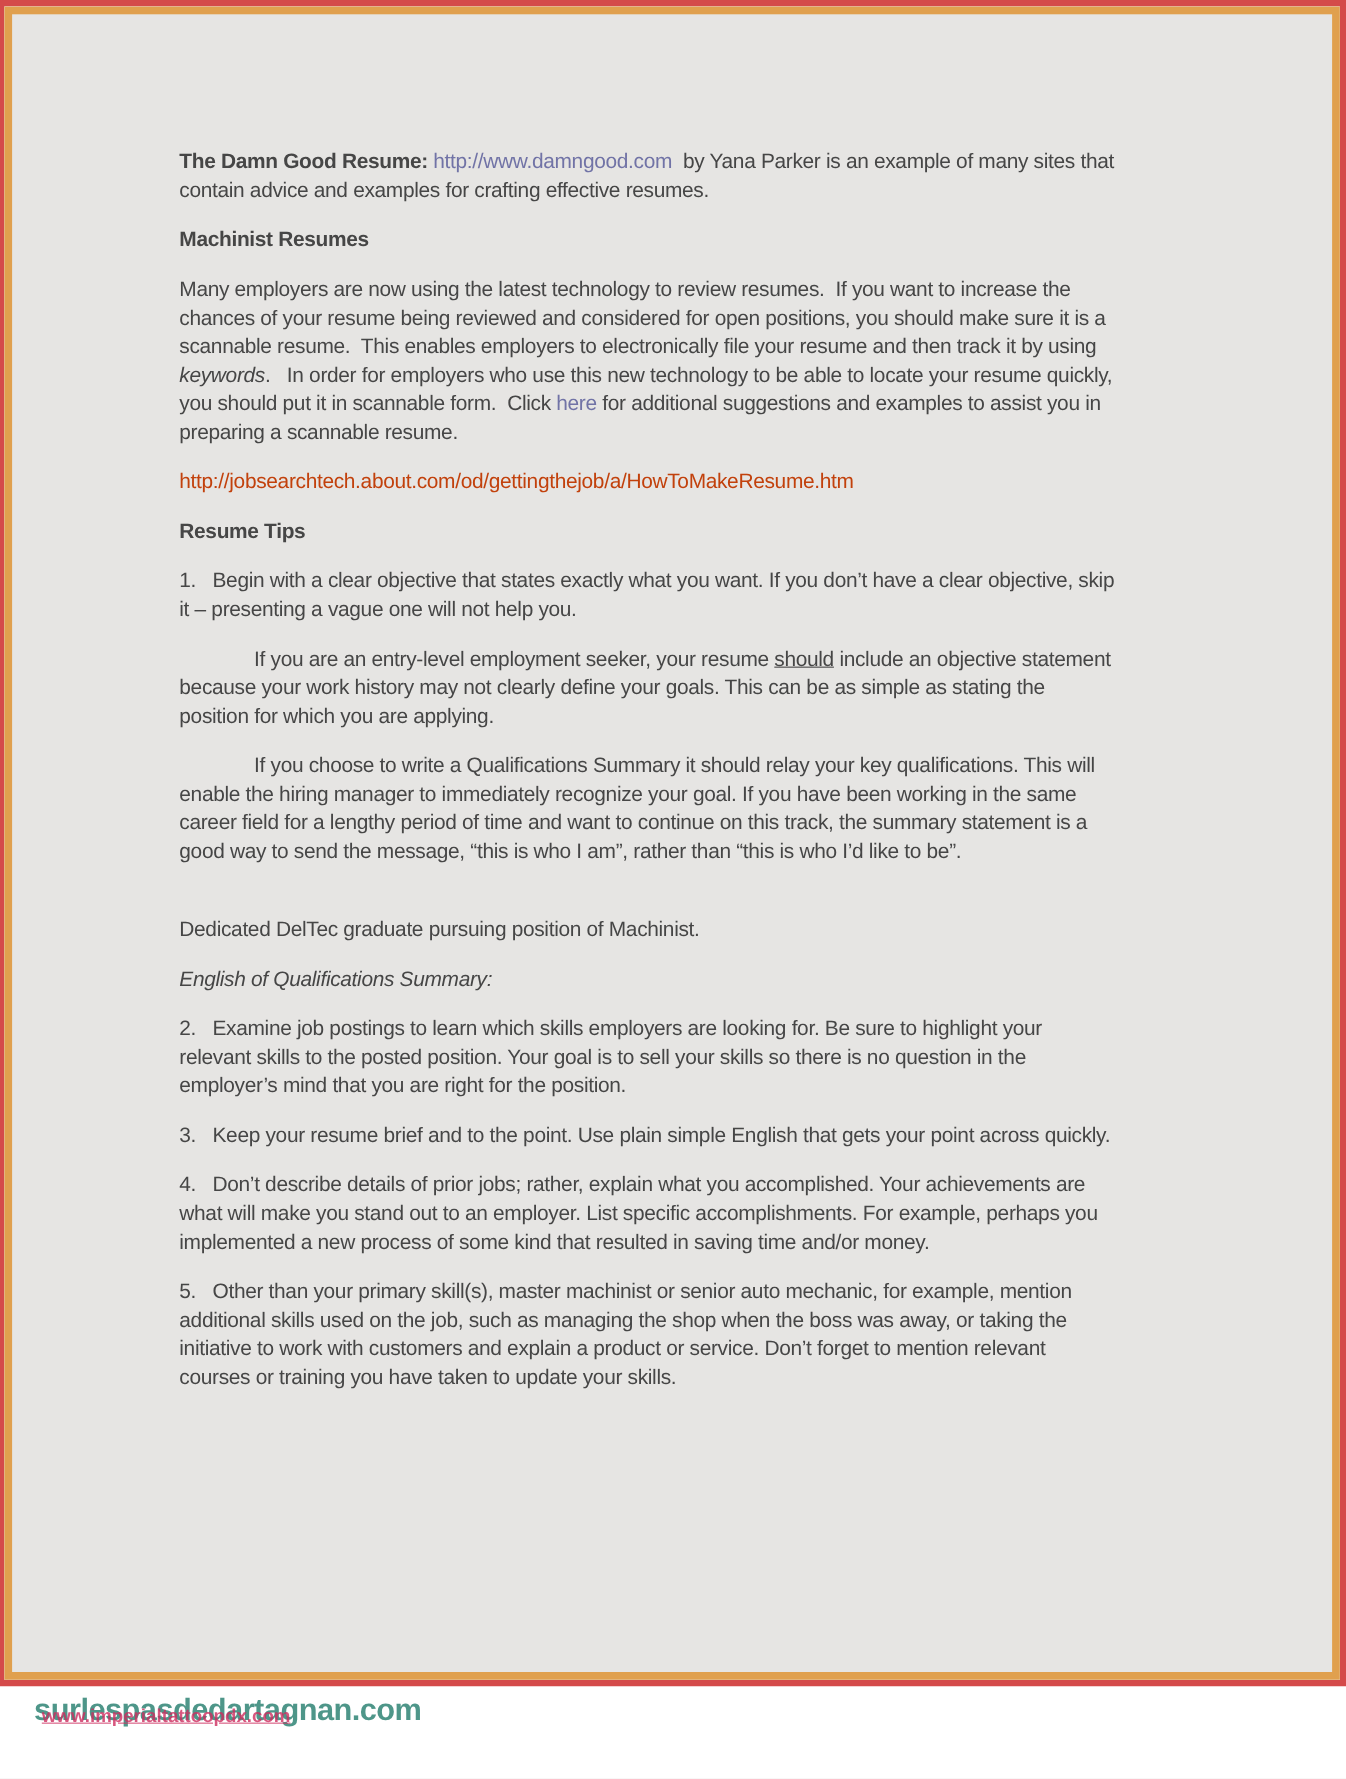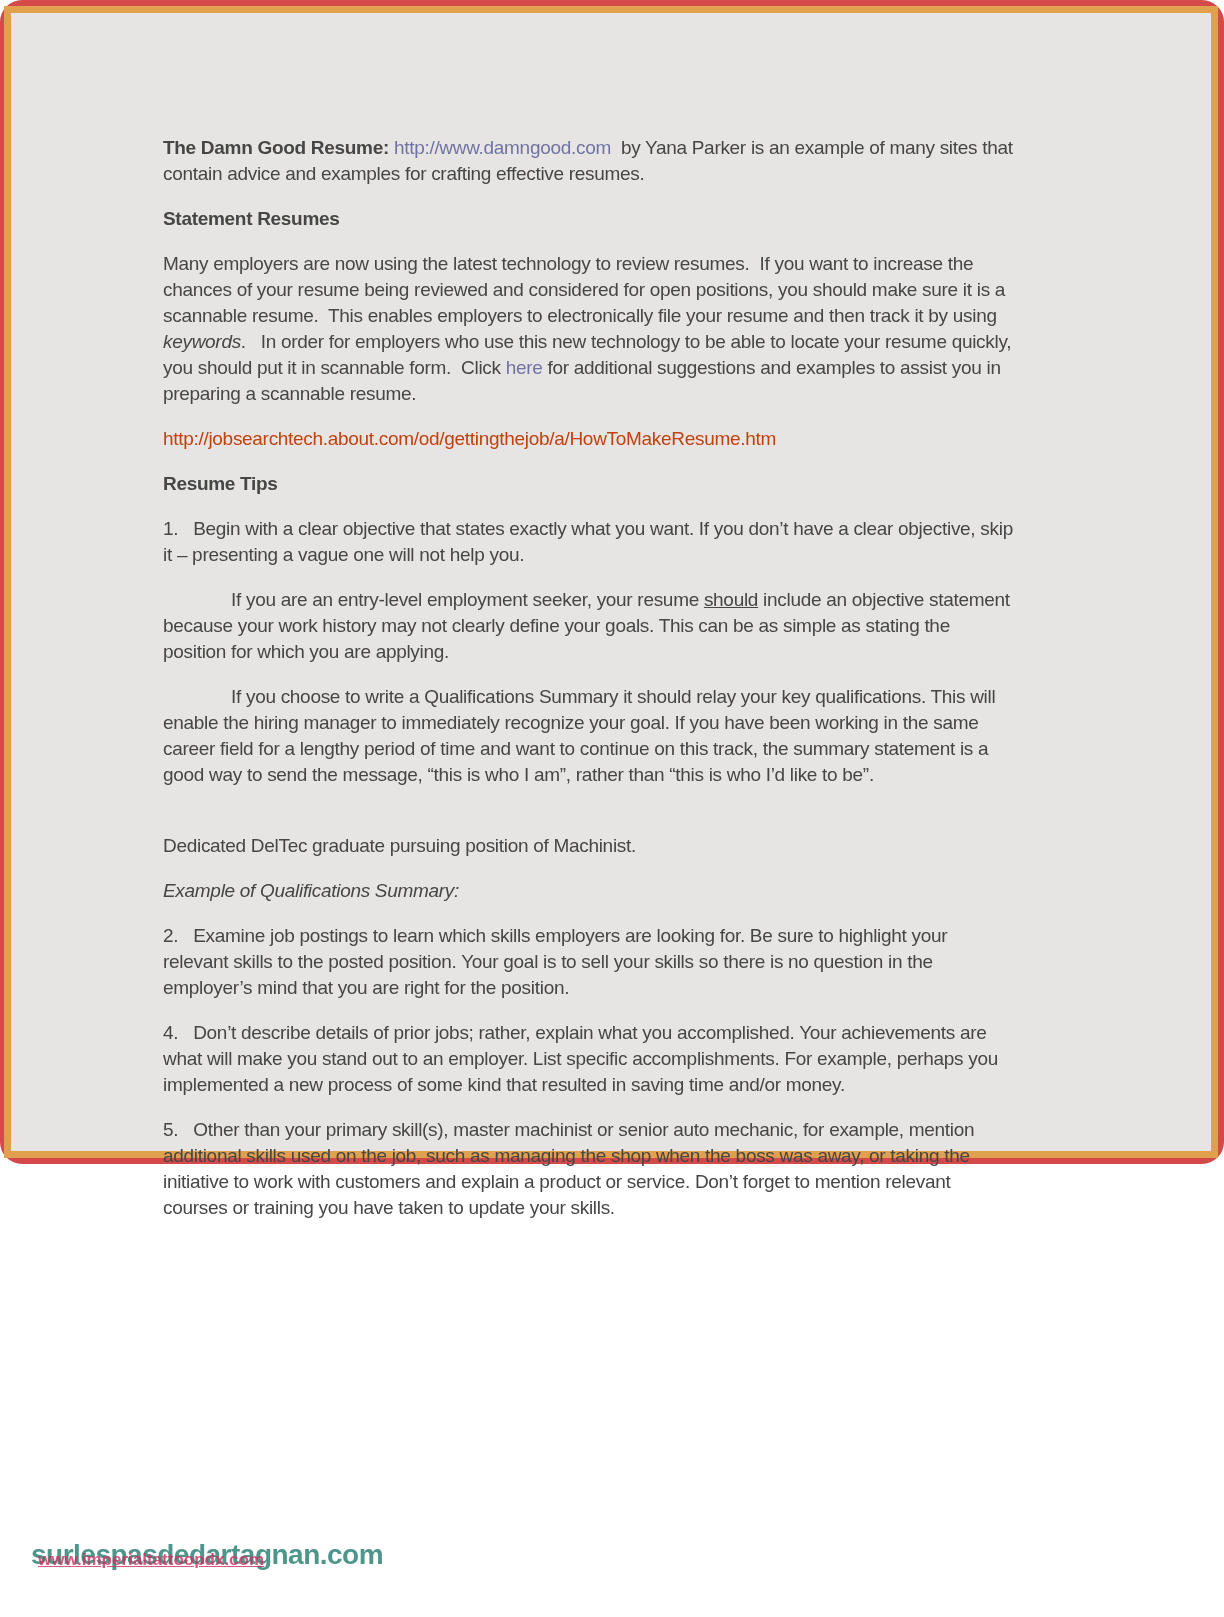--- a/index.html
+++ b/index.html
@@ -1,24 +1,23 @@
 <!DOCTYPE html>
 <html><head>
 <meta charset="utf-8">
 <style>
   html,body{margin:0;padding:0;}
   body{
     width:1224px;height:1617px;overflow:hidden;
     font-family:"Liberation Sans",sans-serif;
   }
   .page{
-    box-sizing:border-box;width:1224px;height:1164px;
+    box-sizing:border-box;width:1224px;height:1533px;
     border-style:solid;
     border-width:6px 6px 6px 4px;
-    border-radius:22px;
   }
   .page-inner{
     box-sizing:border-box;width:100%;height:100%;
     border:7px solid transparent;
     position:relative;
   }
   .doc{
     position:absolute;left:152px;top:122px;width:852px;
     font-size:19px;line-height:26px;letter-spacing:-0.3px;
     text-rendering:optimizeLegibility;
@@ -42,30 +41,31 @@
   }
 </style>
 </head>
 <body>
 
 <div class="page" id="page" style="border-color: rgb(212, 74, 74);">
   <div class="page-inner" id="pageInner" style="border-color: rgb(224, 160, 78); background: rgb(230, 229, 227);">
 
     <div class="doc" id="docBody" style="color: rgb(70, 70, 70);">
         <p class="block"><span class="seg-bold">The Damn Good Resume:</span><span class="seg-normal">  </span><span class="seg-link" style="color: rgb(113, 115, 166);">http://www.damngood.com</span><span class="seg-normal">&nbsp; by Yana Parker is an example of many sites that contain advice and examples for crafting effective resumes.</span></p>
-        <p class="block heading"><span class="seg-normal">Statement Resumes</span></p>
+        <p class="block heading"><span class="seg-normal">Machinist Resumes</span></p>
         <p class="block"><span class="seg-normal">Many employers are now using the latest technology to review resumes.&nbsp; If you want to increase the chances of your resume being reviewed and considered for open positions, you should make sure it is a scannable resume.&nbsp; This enables employers to electronically file your resume and then track it by using </span><span class="seg-italic">keywords</span><span class="seg-normal">.&nbsp;&nbsp; In order for employers who use this new technology to be able to locate your resume quickly, you should put it in scannable form.&nbsp; Click </span><span class="seg-link" style="color: rgb(113, 115, 166);">here</span><span class="seg-normal"> for additional suggestions and examples to assist you in preparing a scannable resume.</span></p>
         <p class="block"><span class="seg-link" style="color: #c2410c;">http://jobsearchtech.about.com/od/gettingthejob/a/HowToMakeResume.htm</span></p>
         <p class="block heading"><span class="seg-normal">Resume Tips</span></p>
         <p class="block"><span class="seg-normal">1.&nbsp;&nbsp; Begin with a clear objective that states exactly what you want. If you don’t have a clear objective, skip it – presenting a vague one will not help you.</span></p>
         <p class="block indent"><span class="seg-normal">If you are an entry-level employment seeker, your resume </span><span class="seg-underline">should</span><span class="seg-normal"> include an objective statement because your work history may not clearly define your goals. This can be as simple as stating the position for which you are applying.</span></p>
         <p class="block indent"><span class="seg-normal">If you choose to write a Qualifications Summary it should relay your key qualifications. This will enable the hiring manager to immediately recognize your goal. If you have been working in the same career field for a lengthy period of time and want to continue on this track, the summary statement is a good way to send the message, “this is who I am”, rather than “this is who I’d like to be”.</span></p>
         <p class="block"><br><span class="seg-normal">Dedicated DelTec graduate pursuing position of Machinist.</span></p>
-        <p class="block"><span class="seg-italic">Example of Qualifications Summary:</span><br></p>
+        <p class="block"><span class="seg-italic">English of Qualifications Summary:</span><br></p>
         <p class="block"><span class="seg-normal">2.&nbsp;&nbsp; Examine job postings to learn which skills employers are looking for. Be sure to highlight your relevant skills to the posted position. Your goal is to sell your skills so there is no question in the employer’s mind that you are right for the position.</span></p>
+        <p class="block"><span class="seg-normal">3.&nbsp;&nbsp; Keep your resume brief and to the point. Use plain simple English that gets your point across quickly.</span></p>
         <p class="block"><span class="seg-normal">4.&nbsp;&nbsp; Don’t describe details of prior jobs; rather, explain what you accomplished. Your achievements are what will make you stand out to an employer. List specific accomplishments. For example, perhaps you implemented a new process of some kind that resulted in saving time and/or money.</span></p>
         <p class="block"><span class="seg-normal">5.&nbsp;&nbsp; Other than your primary skill(s), master machinist or senior auto mechanic, for example, mention additional skills used on the job, such as managing the shop when the boss was away, or taking the initiative to work with customers and explain a product or service. Don’t forget to mention relevant courses or training you have taken to update your skills.</span></p>
       </div>
 
     <div class="wm-teal" style="color: rgba(47, 132, 116, 0.85);">surlespasdedartagnan.com</div>
     <div class="wm-pink" style="color: rgba(205, 45, 95, 0.8);">www.imperialtattoopdx.com</div>
 
   </div>
 </div>
 

